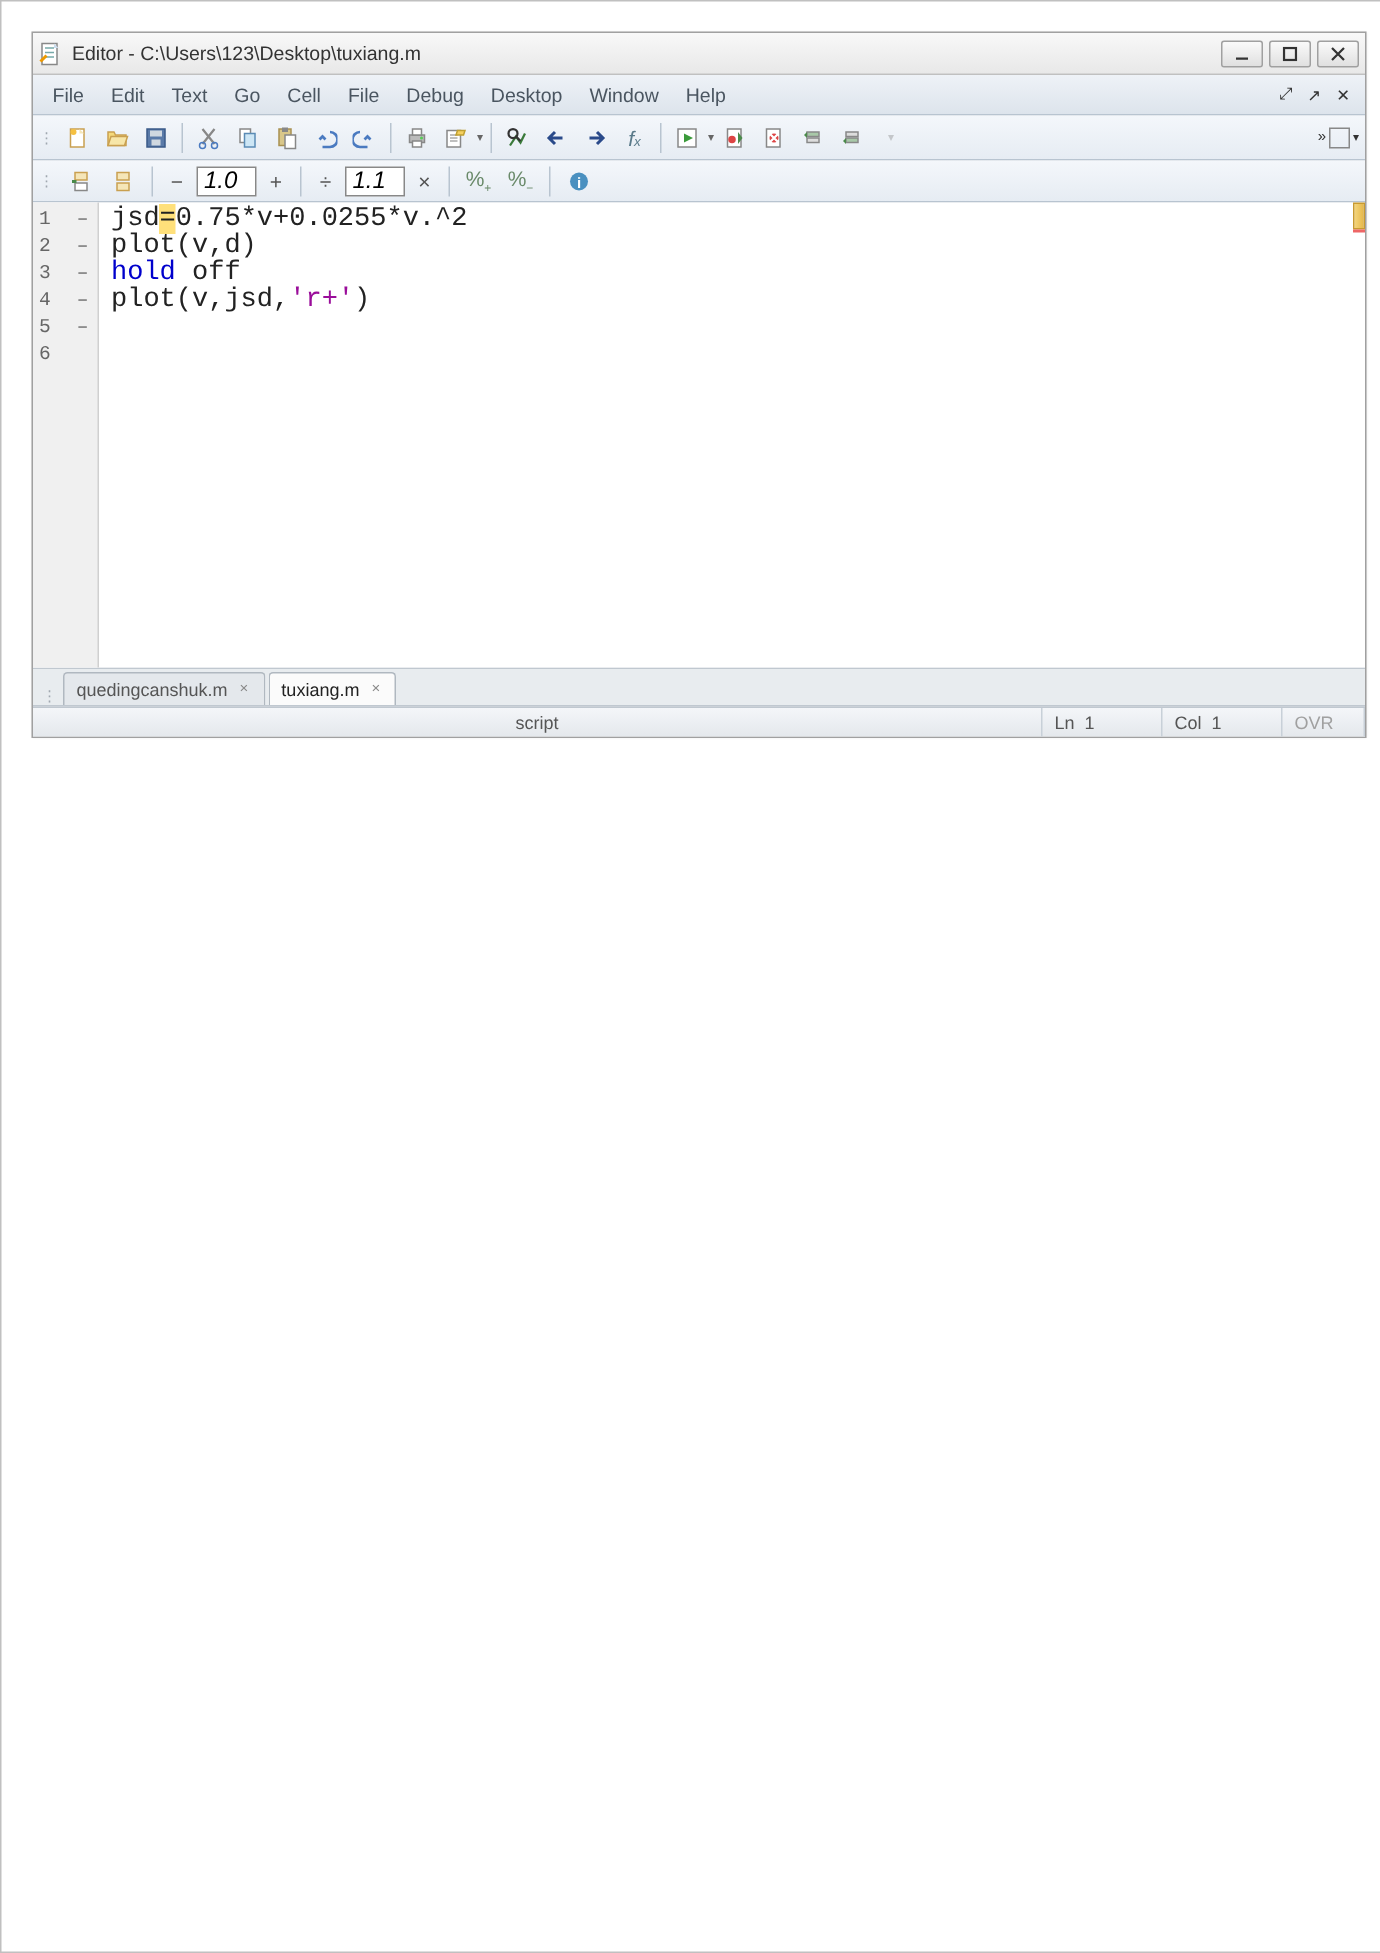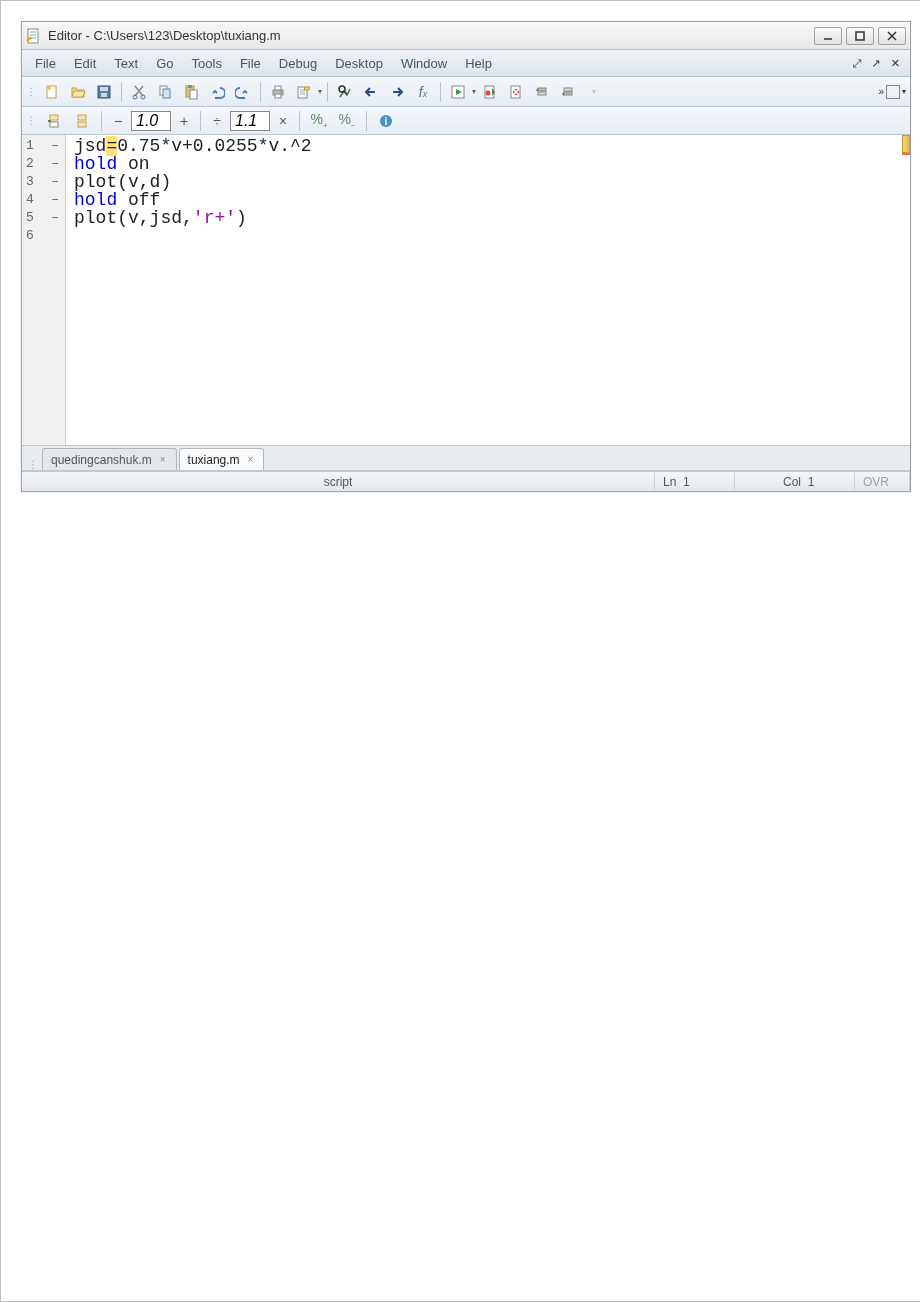--- a/index.html
+++ b/index.html
@@ -282,21 +282,21 @@
             </svg>
           </div>
     </div>
   </div>
 
   <div class="menubar">
     <span class="menu-item">File</span>
     <span class="menu-item">Edit</span>
     <span class="menu-item">Text</span>
     <span class="menu-item">Go</span>
-    <span class="menu-item">Tools</span>
+    <span class="menu-item">Cell</span>
     <span class="menu-item">File</span>
     <span class="menu-item">Debug</span>
     <span class="menu-item">Desktop</span>
     <span class="menu-item">Window</span>
     <span class="menu-item">Help</span>
     <span class="menu-right">
       <span class="menu-glyph">⤢</span>
       <span class="menu-glyph">↗</span>
       <span class="menu-glyph">✕</span>
     </span>
@@ -498,21 +498,21 @@
           </div>
       <div class="ln">
             <span>5</span>
             <span>–</span>
           </div>
       <div class="ln">
             <span>6</span>
             <span></span>
           </div>
     </div>
-    <div class="code"><div><span>jsd</span><span class="hl">=</span><span>0.75*v+0.0255*v.^2</span></div><div><span class="kw">hold</span><span> on</span></div><div><span>plot(v,d)</span></div><div><span class="kw">hold</span><span> off</span></div><div><span>plot(v,jsd,</span><span class="str">'r+'</span><span>)</span></div><div><span></span></div></div>
+    <div class="code"><div><span>jsd</span><span class="hl">=</span><span>0.75*v+0.0255*v.^2</span></div><div><span>plot(v,d)</span></div><div><span class="kw">hold</span><span> off</span></div><div><span>plot(v,jsd,</span><span class="str">'r+'</span><span>)</span></div><div><span></span></div></div>
     <div class="scroll-indicator"></div>
     <div class="scroll-line"></div>
   </div>
 
   <div class="file-tabs">
     <span class="tab-handle">⋮</span>
     <div class="file-tab">
       <span>quedingcanshuk.m</span>
       <span class="tab-close">×</span>
     </div>
@@ -520,20 +520,20 @@
       <span>tuxiang.m</span>
       <span class="tab-close">×</span>
     </div>
   </div>
 
   <div class="statusbar">
     <div class="status-cell status-wide">script</div>
     <div class="status-cell" style="width:80px;">
       <span>Ln</span>&nbsp;&nbsp;<span>1</span>
     </div>
-    <div class="status-cell" style="width:80px;margin-left:40px;">
+    <div class="status-cell" style="width:80px;">
       <span>Col</span>&nbsp;&nbsp;<span>1</span>
     </div>
     <div class="status-cell" style="width:55px;color:#a0a0a0;">OVR</div>
   </div>
 
 </div>
 </div>
 
 </body></html>

